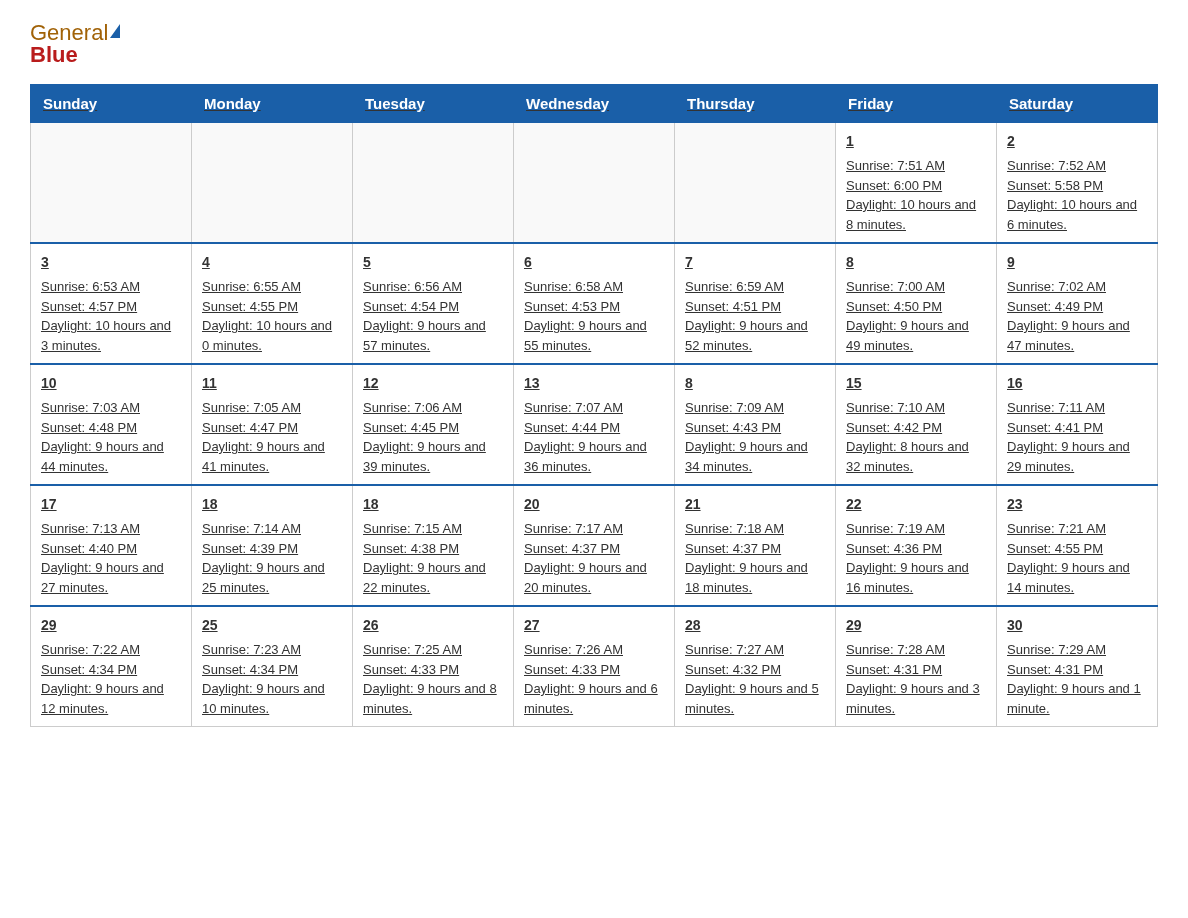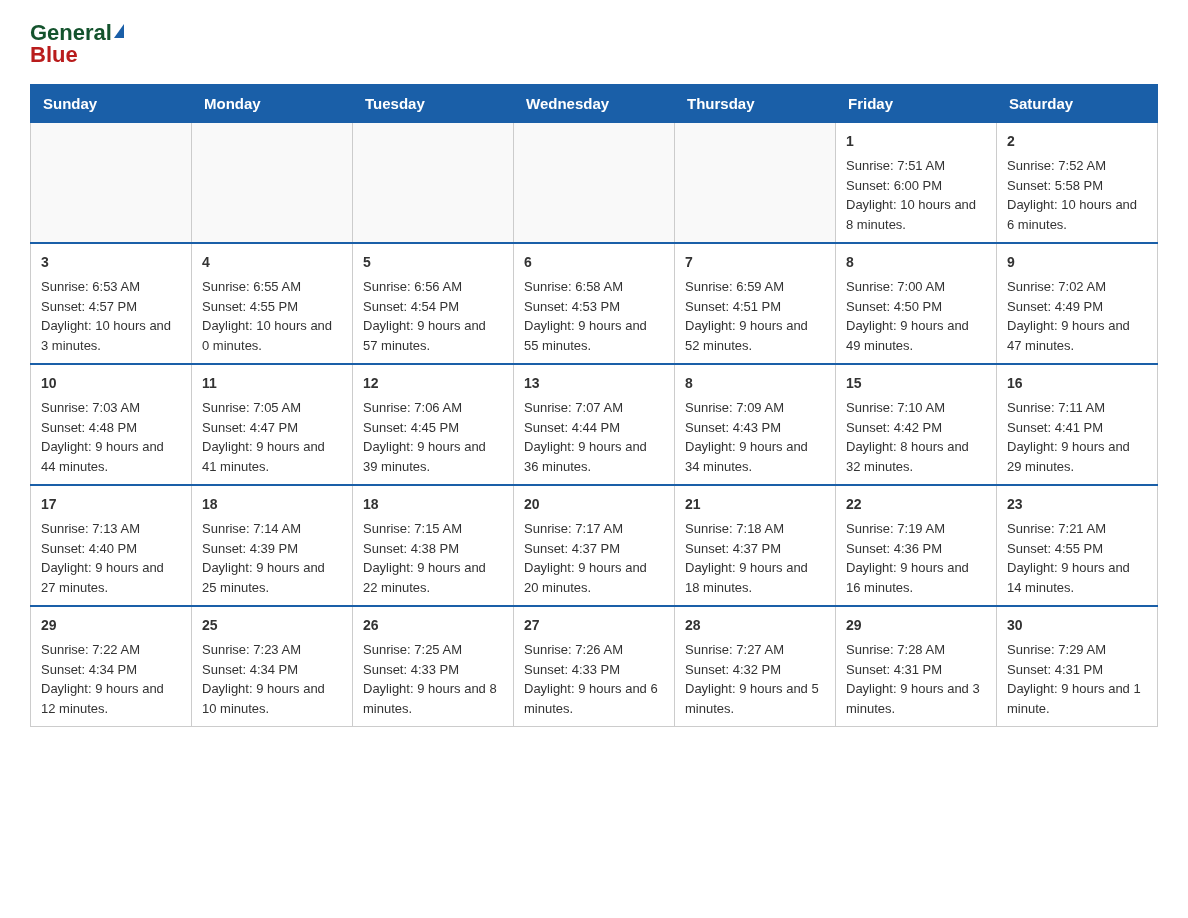--- a/index.html
+++ b/index.html
@@ -17,22 +17,22 @@
       align-items: flex-start;
       margin-bottom: 16px;
     }
     .logo {
       display: flex;
       flex-direction: column;
       align-items: flex-start;
     }
     .logo-general {
       font-size: 22px;
-      font-weight: bold;
-      color: #14532d;
+      font-weight: normal;
+      color: #a16207;
       letter-spacing: 0;
     }
     .logo-blue {
       font-size: 22px;
       font-weight: bold;
       color: #b91c1c;
       margin-top: -4px;
     }
     .logo-triangle {
       display: inline-block;
@@ -59,20 +59,21 @@
     }
     .subtitle {
       font-size: 20px;
       color: #555;
       margin-top: 4px;
     }
     .calendar {
       width: 100%;
       border-collapse: collapse;
       border: 1px solid #aaa;
+      text-decoration: underline;
     }
     .calendar th {
       background-color: #1a5fa8;
       color: #fff;
       font-size: 15px;
       font-weight: bold;
       padding: 10px 12px;
       text-align: left;
       border: 1px solid #1a5fa8;
     }

